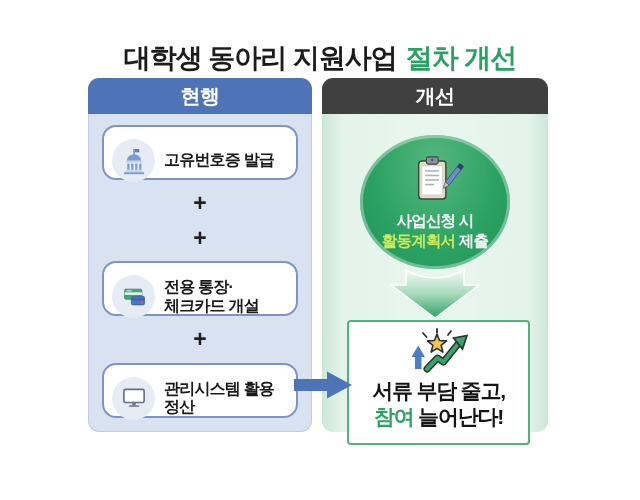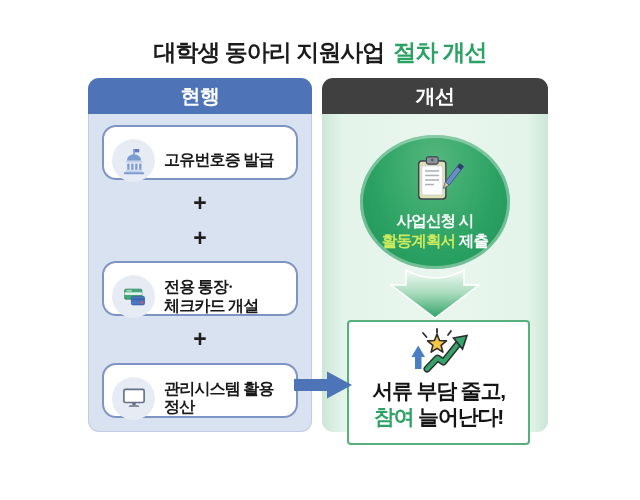--- a/index.html
+++ b/index.html
@@ -1,38 +1,38 @@
 <!DOCTYPE html>
 <html><head>
 <meta charset="utf-8">
 <style>
   html,body{margin:0;padding:0;background:#ffffff;}
   body{font-family:"Liberation Sans","DejaVu Sans",sans-serif;}
   .stage{position:relative;width:640px;height:500px;background:#ffffff;overflow:hidden;}
 
   .title{position:absolute;top:22px;left:0;width:640px;display:flex;justify-content:center;gap:9px;
-         font-size:23px;font-weight:900;letter-spacing:-1px;color:#1b1b1b;}
+         font-size:27px;font-weight:900;letter-spacing:-1px;color:#1b1b1b;}
   .title .hl{color:#2aa263;}
 
   .panel{position:absolute;top:78px;}
   .panel-current{left:88px;width:224px;height:354px;}
   .panel-improved{left:322px;width:226px;height:354px;}
   .panel-header{position:absolute;top:0;left:0;right:0;height:36px;border-radius:11px 11px 0 0;
                 display:flex;align-items:center;justify-content:center;color:#ffffff;
                 font-size:20px;font-weight:800;letter-spacing:-0.5px;}
   .panel-current .panel-header{background:#4e74b7;}
   .panel-improved .panel-header{background:#404040;}
   .panel-body{position:absolute;top:36px;left:0;right:0;bottom:0;border-radius:0 0 11px 11px;box-sizing:border-box;}
   .panel-current .panel-body{background:#d9e2f1;border:1px solid #c0cde4;border-top:none;
                 display:flex;flex-direction:column;align-items:center;justify-content:space-between;
                 padding:11px 13px 13px;}
   .panel-improved .panel-body{background:linear-gradient(90deg,#cbe7d7 0%,#e4f4ea 9%,#e9f6ee 50%,#e4f4ea 91%,#cbe7d7 100%);}
 
   .step{width:100%;height:55px;background:#ffffff;border:2px solid #7e95c4;border-radius:14px;
-        box-sizing:border-box;display:flex;align-items:center;gap:9px;padding:16px 2px 0 8px;font-family:Liberation Serif, serif;}
+        box-sizing:border-box;display:flex;align-items:center;gap:9px;padding:16px 2px 0 8px;}
   .step-icon{width:43px;height:43px;border-radius:50%;background:#e7ebf4;flex:0 0 auto;
              display:flex;align-items:center;justify-content:center;}
   .step-text{font-size:16px;font-weight:800;color:#191919;line-height:1.18;letter-spacing:-0.8px;}
   .plus{font-size:23px;font-weight:900;color:#1f1f1f;line-height:1;}
 
   .plan-circle{position:absolute;left:38px;top:57px;width:150px;height:134px;border-radius:50%;
                background:radial-gradient(ellipse at 50% 22%, #55b77d 0%, #2ba263 58%, #1f9255 100%);
                box-shadow:0 0 0 3px rgba(255,255,255,0.35) inset;
                display:flex;flex-direction:column;align-items:center;justify-content:center;}
   .plan-line{color:#ffffff;font-size:15.5px;font-weight:800;line-height:1.3;letter-spacing:-0.8px;text-align:center;}

